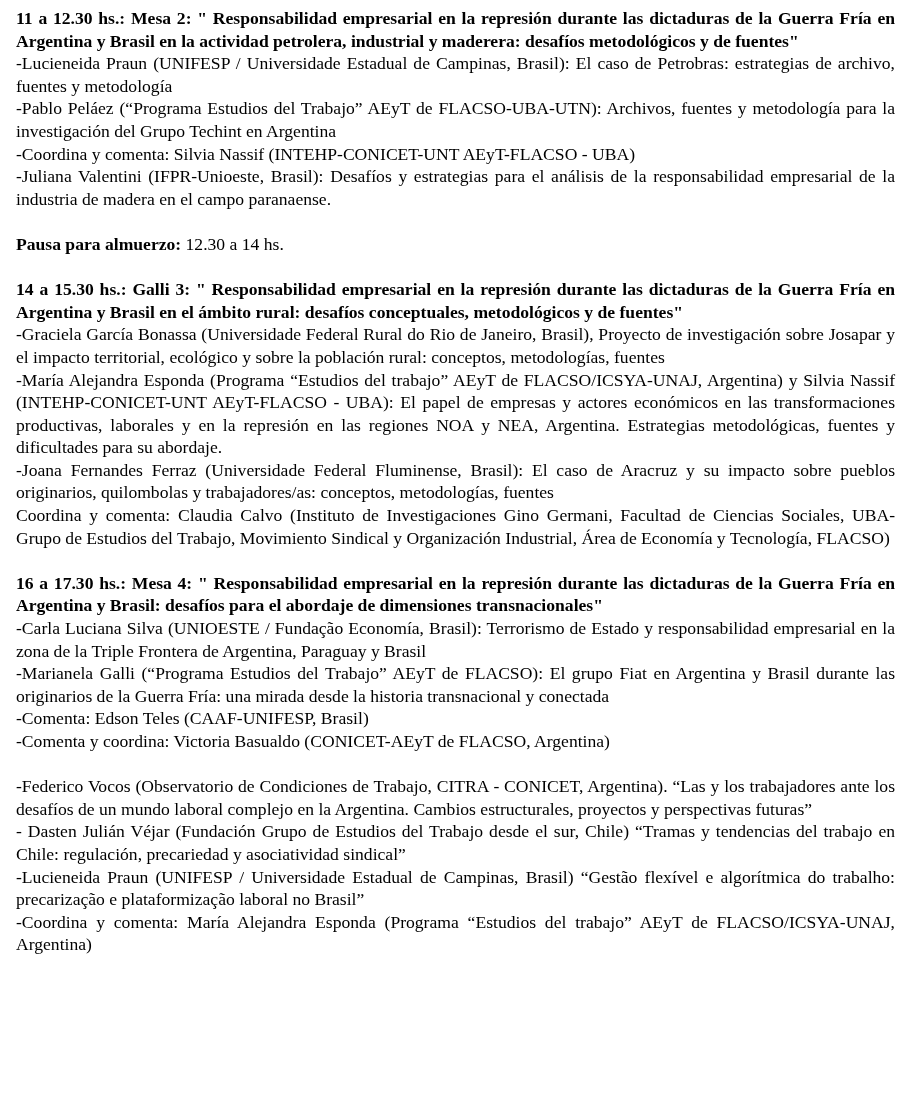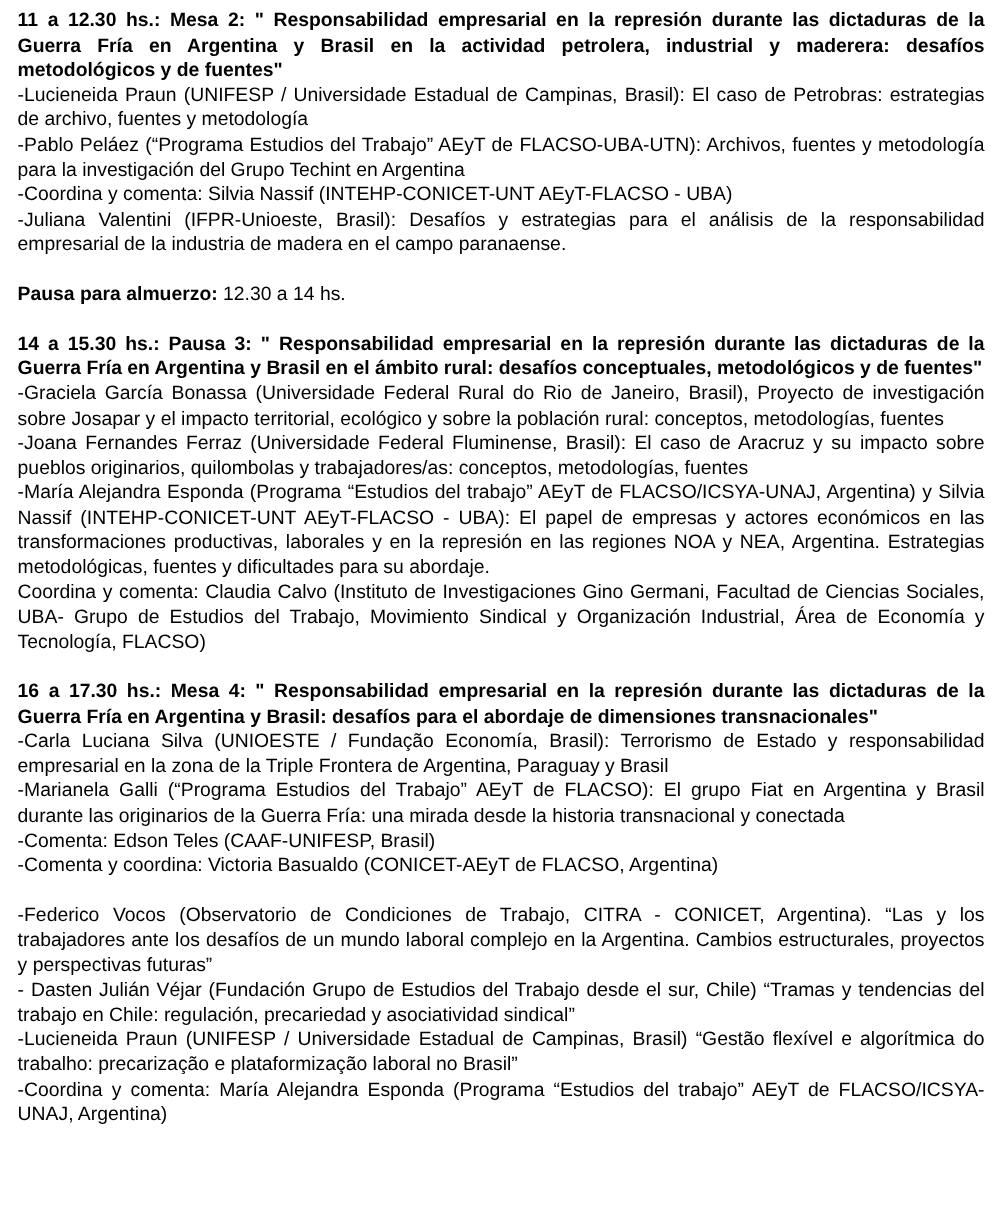--- a/index.html
+++ b/index.html
@@ -1,19 +1,19 @@
 <!DOCTYPE html>
 <html><head>
 <meta charset="utf-8">
 <style>
   html, body { margin: 0; padding: 0; background: #ffffff; }
   body { width: 909px; height: 1117px; overflow: hidden; }
   .page {
     padding: 7px 14px 0 16px;
-    font-family: Liberation Sans, sans-serif;
+    font-family: Liberation Serif, serif;
     font-size: 17.6px;
     line-height: 22.6px;
     color: #000;
     text-align: justify;
   }
   .block { margin: 0 0 22.6px 0; }
   .heading { font-weight: bold; }
   .line { display: block; }
   b { font-weight: bold; }
 </style>
@@ -26,24 +26,24 @@
     <div class="heading"><span>11 a 12.30 hs.:</span> <span>Mesa 2:</span> <span>" Responsabilidad empresarial en la represión durante las dictaduras de la Guerra Fría en Argentina y Brasil en la actividad petrolera, industrial y maderera: desafíos metodológicos y de fuentes"</span></div>
     <div class="line">-Lucieneida Praun (UNIFESP / Universidade Estadual de Campinas, Brasil): El caso de Petrobras: estrategias de archivo, fuentes y metodología</div>
     <div class="line">-Pablo Peláez (“Programa Estudios del Trabajo” AEyT de FLACSO-UBA-UTN): Archivos, fuentes y metodología para la investigación del Grupo Techint en Argentina</div>
     <div class="line">-Coordina y comenta: Silvia Nassif (INTEHP-CONICET-UNT AEyT-FLACSO - UBA)</div>
     <div class="line">-Juliana Valentini (IFPR-Unioeste, Brasil): Desafíos y estrategias para el análisis de la responsabilidad empresarial de la industria de madera en el campo paranaense.</div>
   </div>
 
   <div class="block"><b>Pausa para almuerzo:</b><span> 12.30 a 14 hs.</span></div>
 
   <div class="block">
-    <div class="heading"><span>14 a 15.30 hs.:</span> <span>Pausa 3:</span> <span>" Responsabilidad empresarial en la represión durante las dictaduras de la Guerra Fría en Argentina y Brasil en el ámbito rural: desafíos conceptuales, metodológicos y de fuentes"</span></div>
+    <div class="heading"><span>14 a 15.30 hs.:</span> <span>Galli 3:</span> <span>" Responsabilidad empresarial en la represión durante las dictaduras de la Guerra Fría en Argentina y Brasil en el ámbito rural: desafíos conceptuales, metodológicos y de fuentes"</span></div>
     <div class="line">-Graciela García Bonassa (Universidade Federal Rural do Rio de Janeiro, Brasil), Proyecto de investigación sobre Josapar y el impacto territorial, ecológico y sobre la población rural: conceptos, metodologías, fuentes</div>
+    <div class="line">-María Alejandra Esponda (Programa “Estudios del trabajo” AEyT de FLACSO/ICSYA-UNAJ, Argentina) y Silvia Nassif (INTEHP-CONICET-UNT AEyT-FLACSO - UBA): El papel de empresas y actores económicos en las transformaciones productivas, laborales y en la represión en las regiones NOA y NEA, Argentina. Estrategias metodológicas, fuentes y dificultades para su abordaje.</div>
     <div class="line">-Joana Fernandes Ferraz (Universidade Federal Fluminense, Brasil): El caso de Aracruz y su impacto sobre pueblos originarios, quilombolas y trabajadores/as: conceptos, metodologías, fuentes</div>
-    <div class="line">-María Alejandra Esponda (Programa “Estudios del trabajo” AEyT de FLACSO/ICSYA-UNAJ, Argentina) y Silvia Nassif (INTEHP-CONICET-UNT AEyT-FLACSO - UBA): El papel de empresas y actores económicos en las transformaciones productivas, laborales y en la represión en las regiones NOA y NEA, Argentina. Estrategias metodológicas, fuentes y dificultades para su abordaje.</div>
     <div class="line">Coordina y comenta: Claudia Calvo (Instituto de Investigaciones Gino Germani, Facultad de Ciencias Sociales, UBA- Grupo de Estudios del Trabajo, Movimiento Sindical y Organización Industrial, Área de Economía y Tecnología, FLACSO)</div>
   </div>
 
   <div class="block">
     <div class="heading"><span>16 a 17.30 hs.:</span> <span>Mesa 4:</span> <span> " Responsabilidad empresarial en la represión durante las dictaduras de la Guerra Fría en Argentina y Brasil: desafíos para el abordaje de dimensiones transnacionales"</span></div>
     <div class="line">-Carla Luciana Silva (UNIOESTE / Fundação Economía, Brasil): Terrorismo de Estado  y responsabilidad empresarial en la zona de la Triple Frontera de Argentina, Paraguay y Brasil</div>
     <div class="line">-Marianela Galli (“Programa Estudios del Trabajo” AEyT de FLACSO): El grupo Fiat en Argentina y Brasil durante las originarios de la Guerra Fría: una mirada desde la historia transnacional y conectada</div>
     <div class="line">-Comenta: Edson Teles (CAAF-UNIFESP, Brasil)</div>
     <div class="line">-Comenta y coordina: Victoria Basualdo (CONICET-AEyT de FLACSO, Argentina)</div>
   </div>

